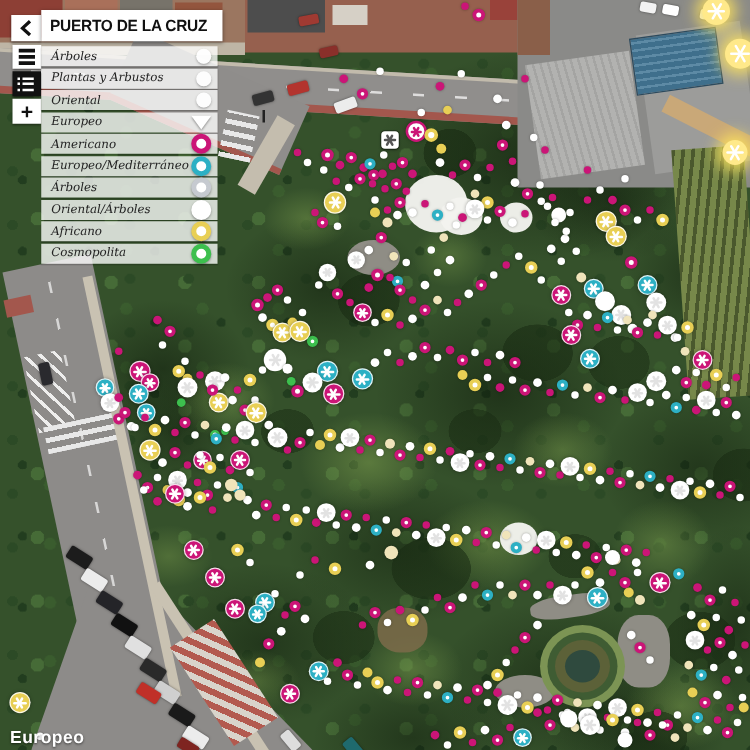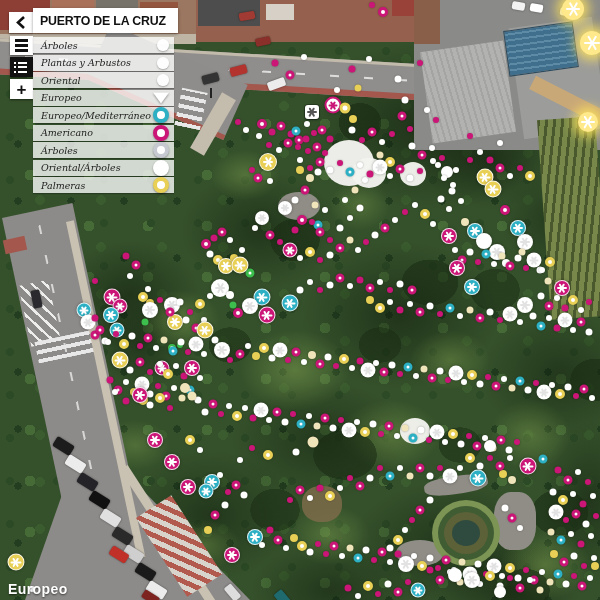--- a/index.html
+++ b/index.html
@@ -1098,36 +1098,40 @@
       </div>
       <div class="row">
         <span class="lbl">Oriental</span>
         <span class="icn catdot"></span>
       </div>
       <div class="row">
         <span class="lbl">Europeo</span>
         <span class="icn tri"></span>
       </div>
       <div class="row">
+        <span class="lbl">Americano</span>
+        <span class="icn ring" style="border-color: rgb(203, 21, 119);"></span>
+      </div>
+      <div class="row">
         <span class="lbl">Europeo/Mediterráneo</span>
         <span class="icn ring" style="border-color: rgb(45, 176, 196);"></span>
-      </div>
-      <div class="row">
-        <span class="lbl">Americano</span>
-        <span class="icn ring" style="border-color: rgb(203, 21, 119);"></span>
       </div>
       <div class="row">
         <span class="lbl">Árboles</span>
         <span class="icn ring" style="border-color: rgb(198, 202, 208);"></span>
       </div>
       <div class="row">
         <span class="lbl">Oriental/Árboles</span>
         <span class="icn ring" style="border-color: rgb(255, 255, 255);"></span>
       </div>
       <div class="row">
-        <span class="lbl">Palmeras</span>
+        <span class="lbl">Africano</span>
         <span class="icn ring" style="border-color: rgb(232, 207, 85);"></span>
+      </div>
+      <div class="row">
+        <span class="lbl">Cosmopolita</span>
+        <span class="icn ring" style="border-color: rgb(61, 191, 78);"></span>
       </div>
     </div>
   </div>
 
   <div id="google">Europeo</div>
 </div>
 
 </body></html>

